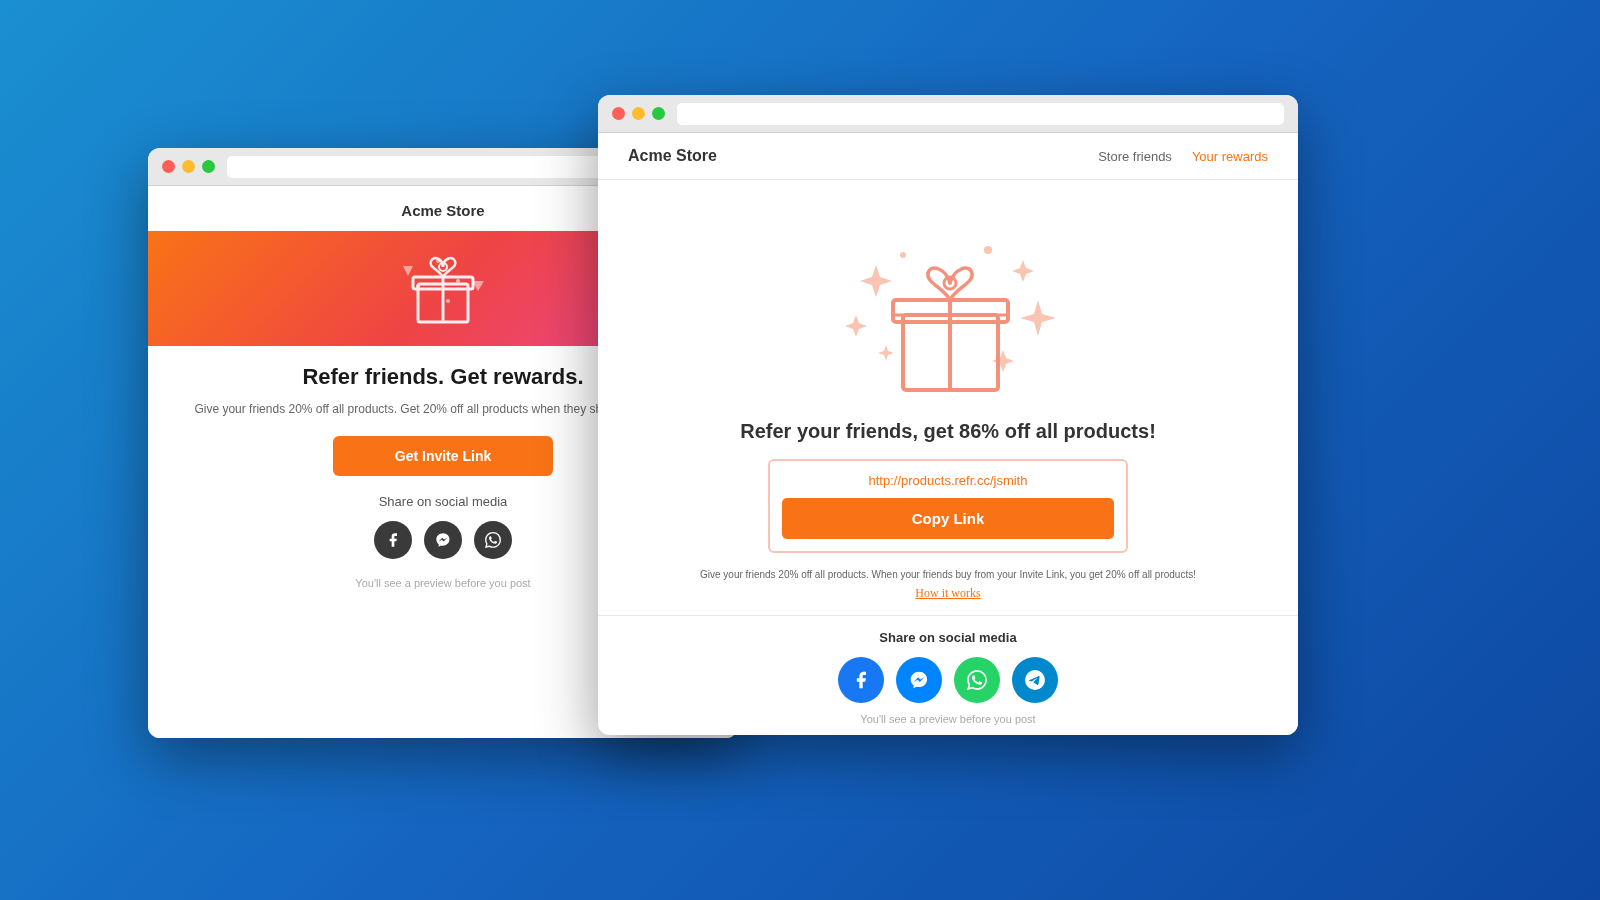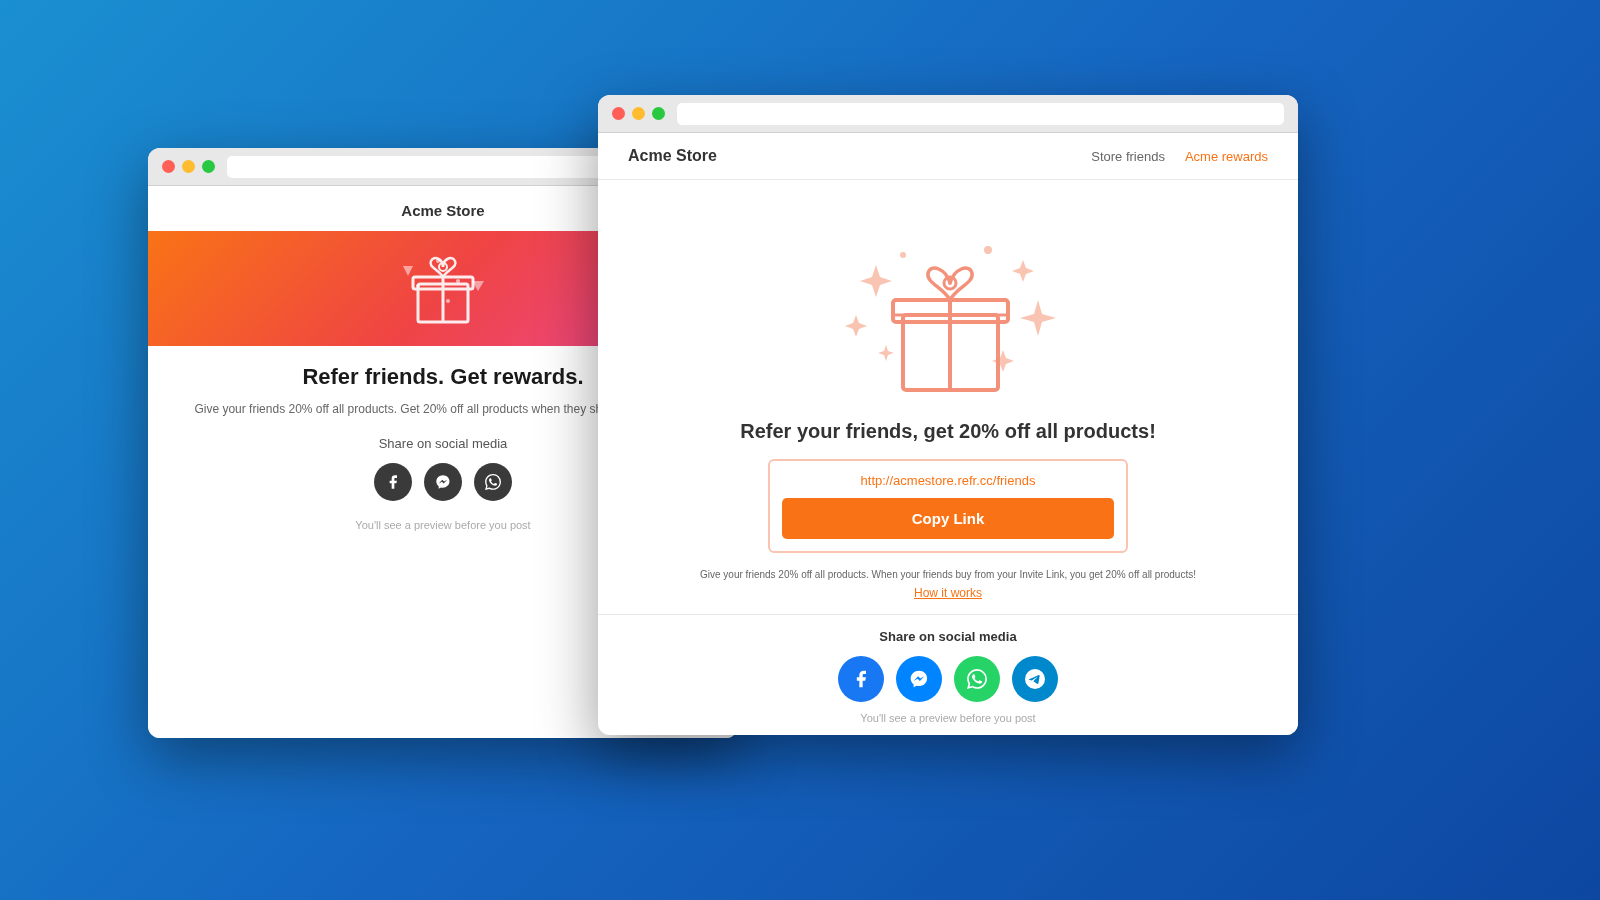--- a/index.html
+++ b/index.html
@@ -262,20 +262,21 @@
       line-height: 1.5;
     }
 
     .how-it-works-link {
       font-size: 12px;
       color: #f97316;
       text-decoration: underline;
       cursor: pointer;
       display: block;
       margin-bottom: 14px;
+      font-family: Liberation Serif, serif;
     }
 
     .front-divider {
       border: none;
       border-top: 1px solid #e8e8e8;
       margin: 0 -30px 14px;
     }
 
     .front-share-label {
       font-size: 13px;
@@ -352,20 +353,21 @@
         <line x1="10" y1="40" x2="70" y2="40" stroke="white" stroke-width="2"></line>
 
         <path d="M40 28 C35 20 25 18 28 12 C31 6 40 10 40 18" stroke="white" stroke-width="2.5" fill="none"></path>
         <path d="M40 28 C45 20 55 18 52 12 C49 6 40 10 40 18" stroke="white" stroke-width="2.5" fill="none"></path>
         <circle cx="40" cy="18" r="4" stroke="white" stroke-width="2" fill="none"></circle>
       </svg>
     </div>
     <div class="back-body">
       <div class="back-headline">Refer friends. Get rewards.</div>
       <div class="back-subtitle">Give your friends 20% off all products. Get 20% off all products when they shop with your link.</div>
+      <button class="back-cta-btn">Get Invite Link</button>
       <div class="back-share-label">Share on social media</div>
       <div class="social-icons-back">
         <div class="social-icon-circle-back">
           <svg width="16" height="16" viewBox="0 0 24 24" fill="white">
               <path d="M18 2h-3a5 5 0 0 0-5 5v3H7v4h3v8h4v-8h3l1-4h-4V7a1 1 0 0 1 1-1h3z"></path>
             </svg>
         </div>
         <div class="social-icon-circle-back">
           <svg width="16" height="16" viewBox="0 0 24 24" fill="white">
               <path d="M12 2C6.48 2 2 6.14 2 11.25c0 2.84 1.36 5.37 3.5 7.1V22l3.36-1.84c.89.25 1.84.38 2.82.38 5.52 0 10-4.14 10-9.25C22 6.14 17.52 2 12 2zm1 12.4l-2.54-2.72-4.96 2.72 5.45-5.79 2.6 2.72 4.9-2.72-5.45 5.79z"></path>
@@ -389,21 +391,21 @@
       <div class="traffic-light tl-yellow"></div>
       <div class="traffic-light tl-green"></div>
     </div>
     <div class="address-bar"></div>
   </div>
   <div class="window-content front-content">
     <div class="front-nav">
       <div class="front-store-name">Acme Store</div>
       <div class="front-nav-links">
         <a class="front-nav-link">Store friends</a>
-        <a class="front-nav-link active">Acme rewards</a>
+        <a class="front-nav-link active">Your rewards</a>
       </div>
     </div>
     <div class="front-body">
 
       <div class="gift-hero-front">
         <svg width="240" height="200" viewBox="0 0 240 200" fill="none" xmlns="http://www.w3.org/2000/svg">
 
           <path d="M48 60 L52 72 L64 76 L52 80 L48 92 L44 80 L32 76 L44 72 Z" fill="#f9c4b2"></path>
           <path d="M28 110 L31 118 L39 121 L31 124 L28 132 L25 124 L17 121 L25 118 Z" fill="#f9c4b2"></path>
           <path d="M58 140 L60 146 L66 148 L60 150 L58 156 L56 150 L50 148 L56 146 Z" fill="#f9c4b2"></path>
@@ -423,24 +425,24 @@
           <line x1="65" y1="110" x2="180" y2="110" stroke="#f4917a" stroke-width="3"></line>
 
           <path d="M122 95 C115 82 98 78 100 68 C103 58 118 64 122 78" stroke="#f4917a" stroke-width="3.5" fill="none" stroke-linecap="round"></path>
 
           <path d="M122 95 C129 82 146 78 144 68 C141 58 126 64 122 78" stroke="#f4917a" stroke-width="3.5" fill="none" stroke-linecap="round"></path>
 
           <circle cx="122" cy="78" r="6" stroke="#f4917a" stroke-width="3" fill="none"></circle>
         </svg>
       </div>
 
-      <div class="front-headline">Refer your friends, get 20% off all products!</div>
+      <div class="front-headline">Refer your friends, get 86% off all products!</div>
 
       <div class="referral-link-box">
-        <div class="referral-link-text">http://acmestore.refr.cc/friends</div>
+        <div class="referral-link-text">http://products.refr.cc/jsmith</div>
         <button class="copy-link-btn">Copy Link</button>
       </div>
 
       <div class="front-desc">Give your friends 20% off all products. When your friends buy from your Invite Link, you get 20% off all products!</div>
       <a class="how-it-works-link">How it works</a>
 
       <hr class="front-divider">
 
       <div class="front-share-label">Share on social media</div>
 

